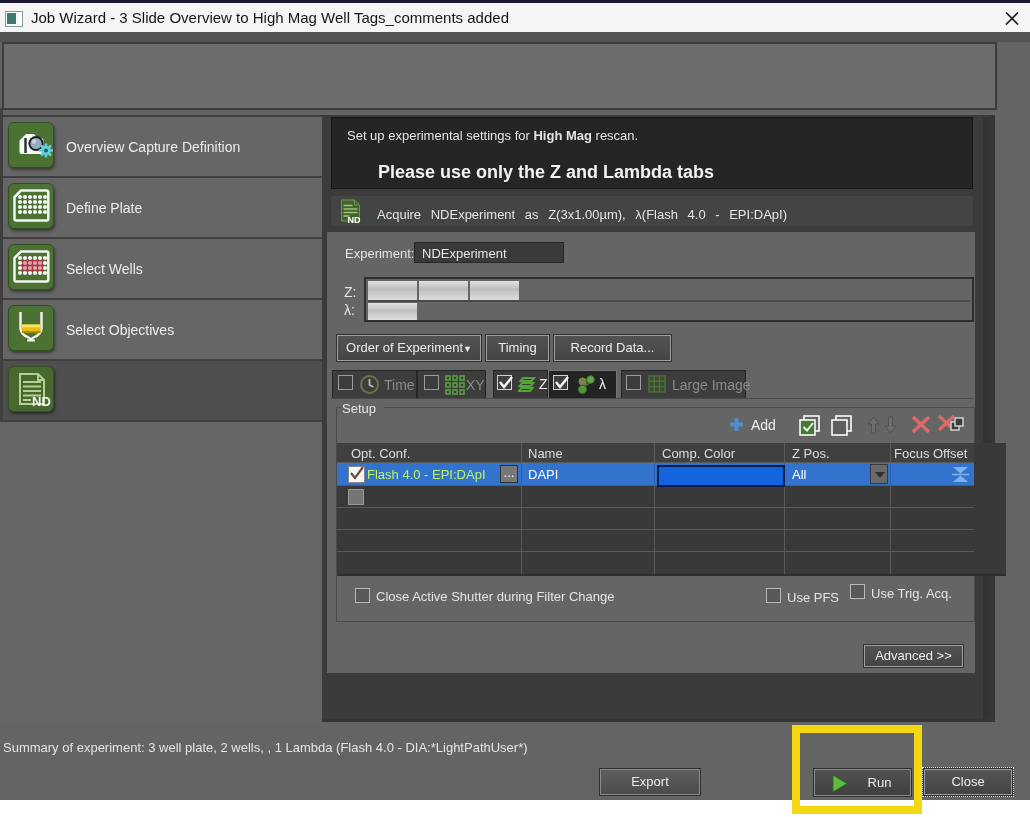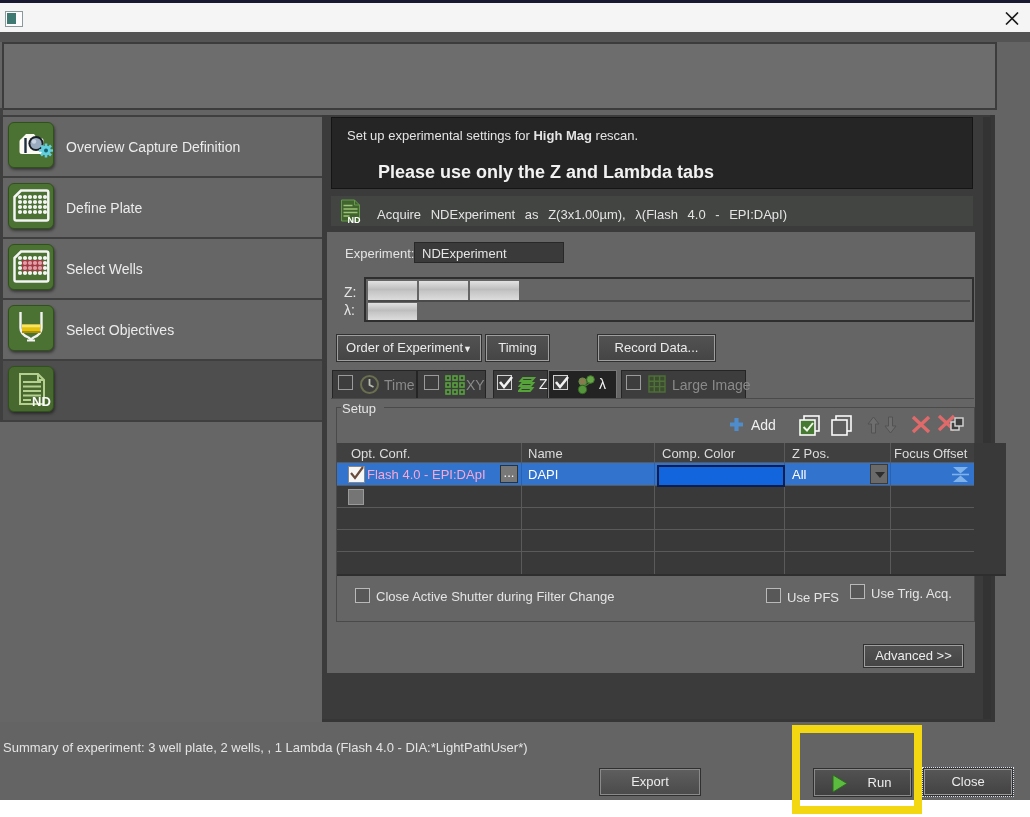--- a/index.html
+++ b/index.html
@@ -26,20 +26,21 @@
 </head>
 <body>
 <div id="win">
 
   <div class="abs" style="left:0;top:0;width:1030px;height:3px;background:#191931;"></div>
 
   <div class="abs" style="left:0;top:3px;width:1030px;height:29px;background:#f5f5f5;"></div>
   <div class="abs" style="left:5px;top:11px;width:16px;height:14px;background:#fdfdfd;border:1px solid #8a9a9a;">
      <div class="abs" style="left:1px;top:1px;width:9px;height:11px;background:#3e7a72;"></div>
   </div>
+  <div class="abs" style="left:31px;top:9px;color:#151515;font-size:15px;">Job Wizard - 3 Slide Overview to High Mag Well Tags_comments added</div>
   <svg class="abs" style="left:1005px;top:12px;" width="14" height="13" viewBox="0 0 14 13">
     <path d="M1 0.5 L13 12.5 M13 0.5 L1 12.5" stroke="#1a1a1a" stroke-width="1.6" fill="none"></path>
   </svg>
 
   <div class="abs" style="left:0;top:32px;width:1030px;height:768px;background:#646464;"></div>
   <div class="abs" style="left:0;top:32px;width:1030px;height:10px;background:#545454;"></div>
   <div class="abs" style="left:0;top:115px;width:322px;height:607px;background:#666666;"></div>
 
   <div class="abs" style="left:2px;top:42px;width:991px;height:64px;background:#6d6d6d;border:2px solid #3c3c3c;"></div>
 
@@ -189,21 +190,21 @@
     <div class="seg" style="left:0;width:49px;"></div>
     <div class="seg" style="left:51px;width:49px;"></div>
     <div class="seg" style="left:102px;width:49px;"></div>
   </div>
   <div class="abs" style="left:368px;top:303px;width:602px;height:17px;">
     <div class="seg" style="left:0;width:49px;height:17px;"></div>
   </div>
 
   <div class="gbtn" style="left:337px;top:335px;width:144px;height:26px;line-height:24px;">Order of Experiment<span style="font-size:9px;">▼</span></div>
   <div class="gbtn" style="left:486px;top:335px;width:63px;height:26px;line-height:24px;">Timing</div>
-  <div class="gbtn" style="left:554px;top:335px;width:117px;height:26px;line-height:24px;margin-left:44px;">Record Data...</div>
+  <div class="gbtn" style="left:554px;top:335px;width:117px;height:26px;line-height:24px;">Record Data...</div>
 
   <div class="tab" style="left:332px;width:85px;"></div>
   <div class="tab" style="left:417px;width:69px;"></div>
   <div class="tab" style="left:493px;width:55px;background:#3a3a3a;"></div>
   <div class="tab" style="left:548px;width:69px;background:#232323;border-color:#777777;"></div>
   <div class="tab" style="left:621px;width:125px;"></div>
 
   <div class="cb dim" style="left:338px;top:375px;"></div>
   <svg class="abs" style="left:359px;top:374px;" width="21" height="21" viewBox="0 0 21 21">
     <circle cx="10.5" cy="10.5" r="8.5" fill="none" stroke="#6b6f4f" stroke-width="2"></circle>
@@ -316,21 +317,21 @@
       <div class="vline" style="left:184px;top:0;height:22px;background:#2a62b0;"></div>
       <div class="vline" style="left:317px;top:0;height:22px;background:#2a62b0;"></div>
       <div class="vline" style="left:447px;top:0;height:22px;background:#2a62b0;"></div>
       <div class="vline" style="left:553px;top:0;height:22px;background:#2a62b0;"></div>
     </div>
 
     <div class="abs" style="left:11px;top:23px;width:15px;height:15px;background:#f6f6f6;border:1px solid #888888;"></div>
     <svg class="abs" style="left:11px;top:22px;" width="17" height="17" viewBox="0 0 17 17">
         <path d="M3 8 l4 5 l8 -11" fill="none" stroke="#6a4a3a" stroke-width="2.2"></path>
       </svg>
-    <div class="abs txt" style="left:30px;top:24px;color:#f9a8d4;">Flash 4.0 - EPI:DApI</div>
+    <div class="abs txt" style="left:30px;top:24px;color:#bef264;">Flash 4.0 - EPI:DApI</div>
     <div class="gbtn" style="left:163px;top:22px;width:18px;height:18px;line-height:13px;background:#787878;border-color:#30302e;outline:none;color:#f5f5f5;">...</div>
     <div class="abs txt" style="left:191px;top:24px;color:#ffffff;">DAPI</div>
     <div class="abs" style="left:320px;top:22px;width:124px;height:18px;background:#1265dd;border:2px solid #0b1e4e;"></div>
     <div class="abs txt" style="left:455px;top:24px;color:#ffffff;">All</div>
     <div class="abs" style="left:533px;top:21px;width:18px;height:20px;background:#6a6a6a;border:1px solid #3a3a3a;box-sizing:border-box;">
       <div style="position:absolute;left:3.5px;top:7px;width:0;height:0;border-left:5px solid transparent;border-right:5px solid transparent;border-top:6px solid #2e2e2e;"></div>
     </div>
     <svg class="abs" style="left:615px;top:23px;" width="17" height="17" viewBox="0 0 17 17">
       <path d="M1 1 h15 l-7.5 6.5 z" fill="#7fb2ea"></path>
       <path d="M1 16 h15 l-7.5 -6.5 z" fill="#7fb2ea"></path>

